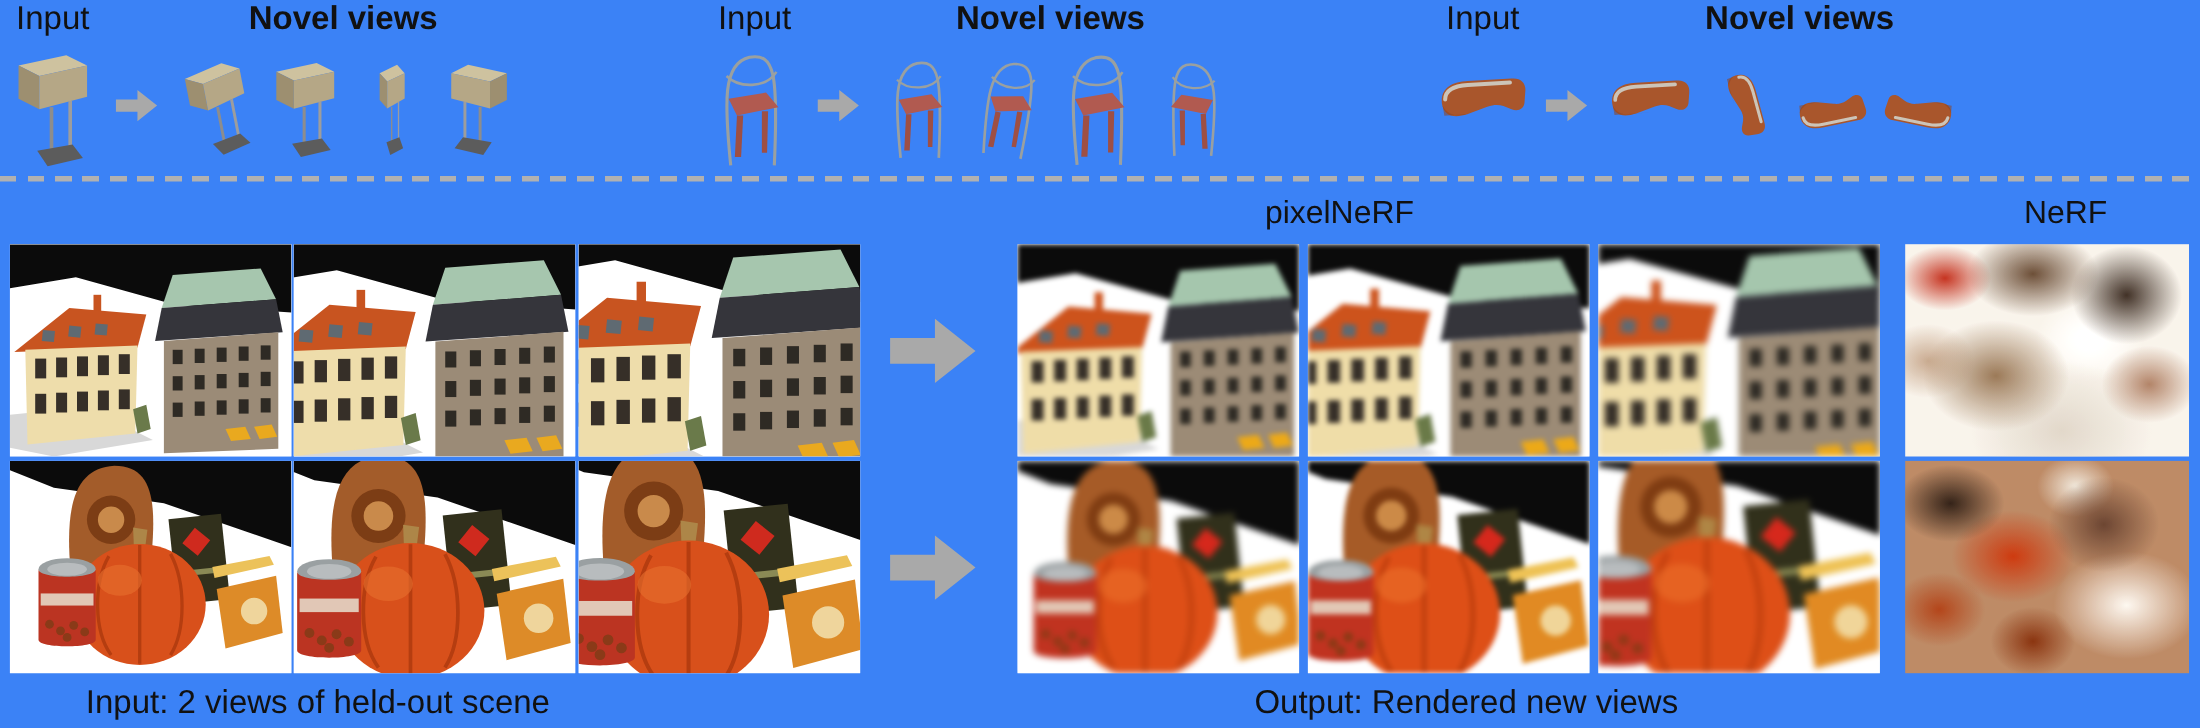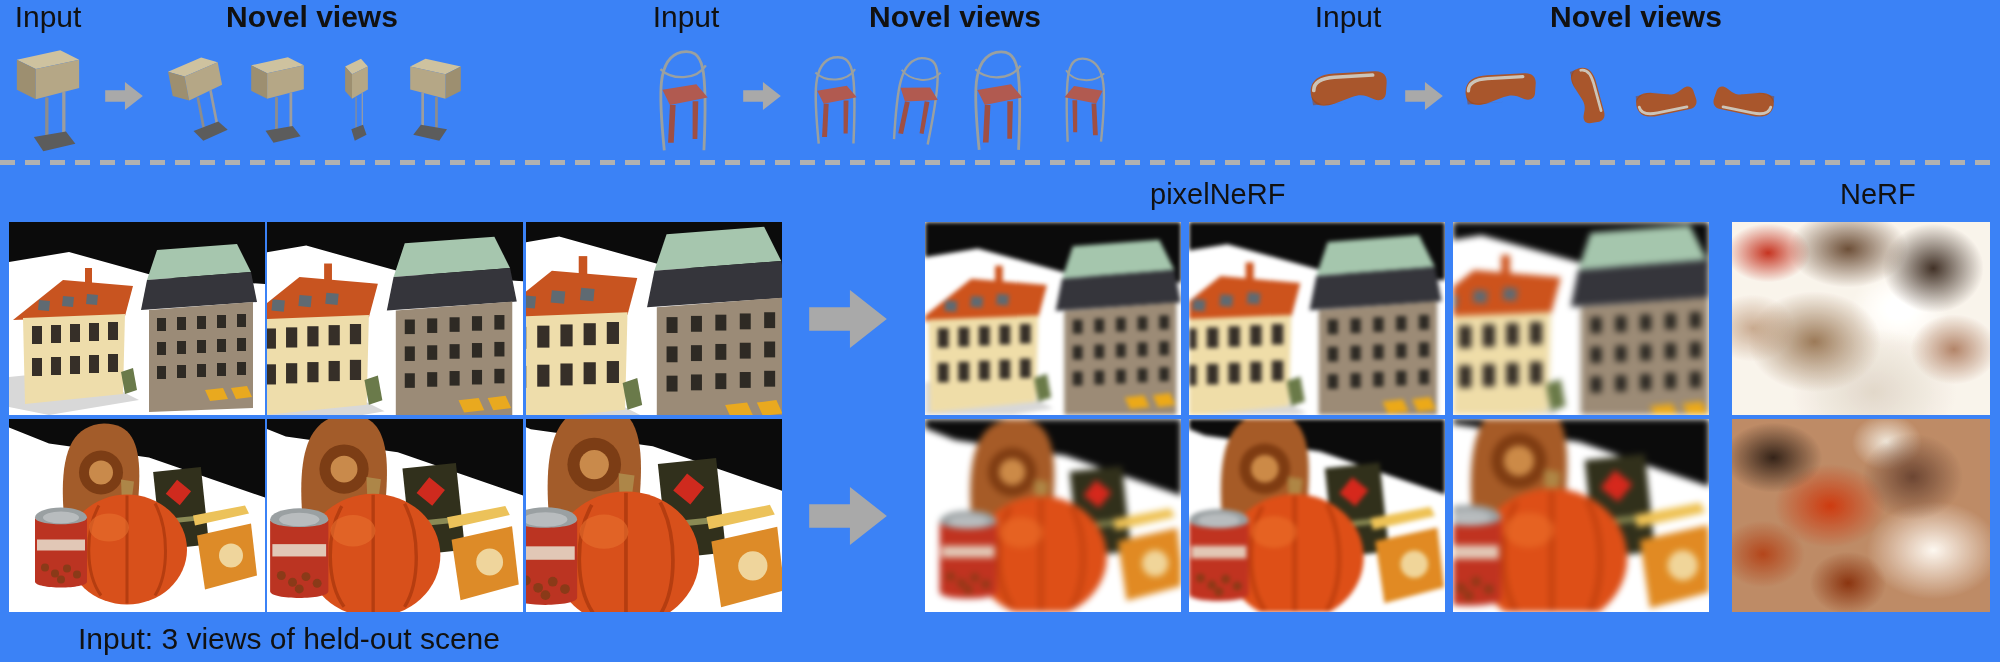--- a/index.html
+++ b/index.html
@@ -363,15 +363,16 @@
         <use href="#sym-pumpkin" transform="translate(-30,-12) scale(1.15)"></use>
       </svg>
   </div>
   <div class="photo r2 p3 blur3">
     <svg viewBox="0 0 256 196" preserveAspectRatio="xMidYMid slice">
         <use href="#sym-pumpkin" transform="translate(-50,-26) scale(1.26)"></use>
       </svg>
   </div>
   <div class="photo r2 p4 nerf-p"></div>
 
-  <div class="caption cap-left">Input: 3 views of held-out scene</div>
+  <div class="caption cap-left">Input: 2 views of held-out scene</div>
+  <div class="caption cap-right">Output: Rendered new views</div>
 
 </div>
 
 </body></html>

